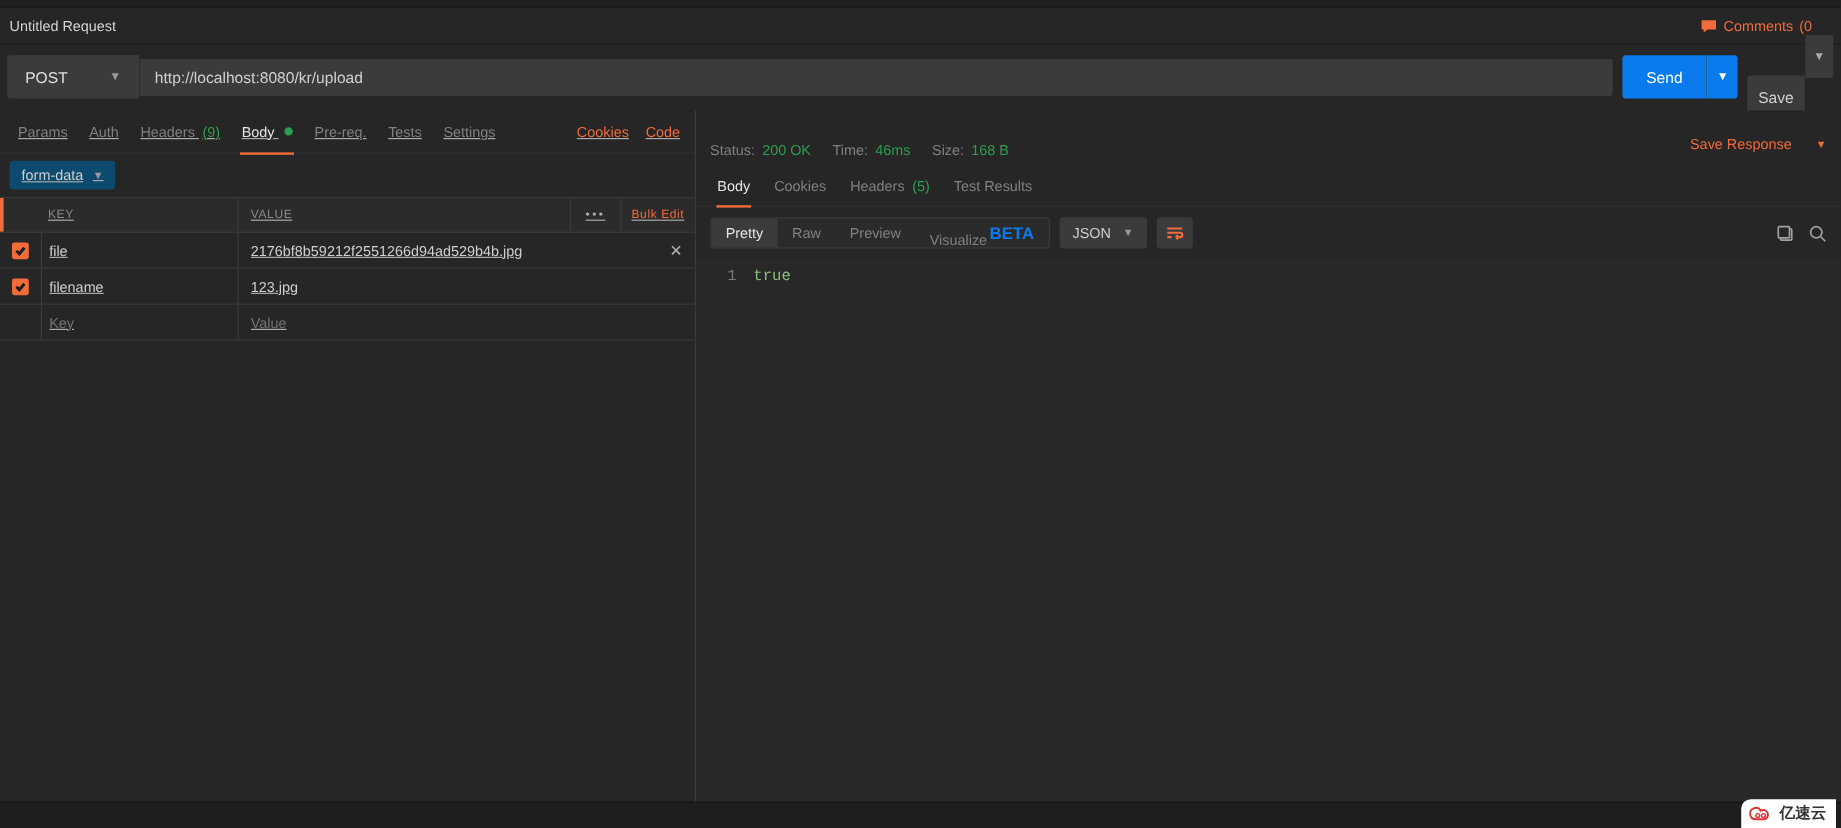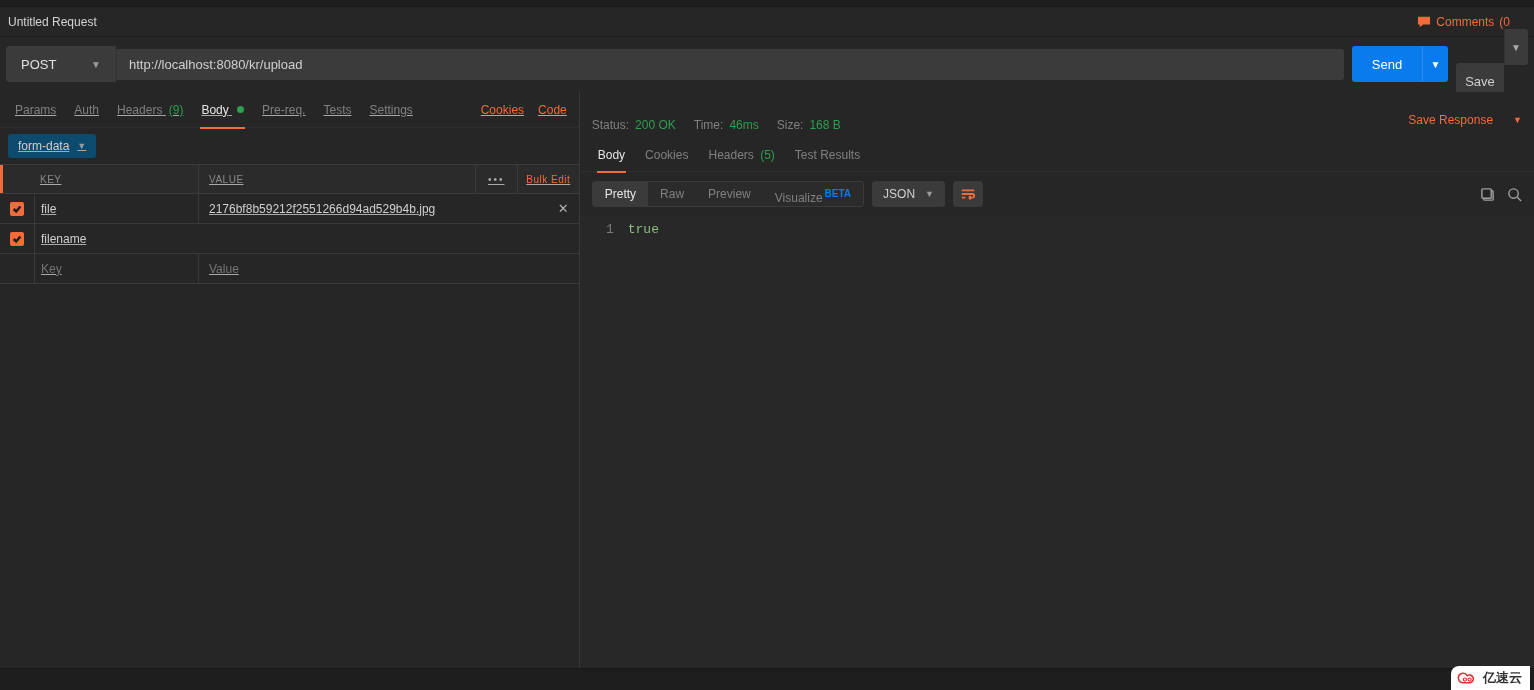--- a/index.html
+++ b/index.html
@@ -204,21 +204,21 @@
     height: 44px; display: flex; align-items: center; padding: 0 12px; gap: 8px;
   }
   .view-tabs {
     display: flex; background: #2b2b2b; border-radius: 3px; overflow: hidden;
     border: 1px solid #3a3a3a; height: 26px;
   }
   .view-tab {
     padding: 0 12px; line-height: 24px; color: #808080; cursor: pointer; font-size: 12px;
   }
   .view-tab.active { background: #3b3b3b; color: #e6e6e6; }
-  .view-tab .beta { color: #097bed; font-size: 10px; vertical-align: super; margin-left: 2px; font-weight: 600;}
+  .view-tab .beta { color: #097bed; font-size: 14px; vertical-align: super; margin-left: 2px; font-weight: 600;}
   .json-select {
     height: 26px; background: #3b3b3b; border: 1px solid #3a3a3a; border-radius: 3px;
     display: flex; align-items: center; gap: 10px; padding: 0 10px;
     color: #d0d0d0; cursor: pointer; font-size: 12px;
   }
   .json-select .chev { font-size: 9px; color: #9a9a9a; }
   .wrap-btn {
     width: 30px; height: 26px; background: #3b3b3b; border: 1px solid #3a3a3a;
     border-radius: 3px; display: flex; align-items: center; justify-content: center;
     cursor: pointer;
@@ -348,20 +348,23 @@
       <div class="col-check">
         <div class="checkbox">
           <svg viewBox="0 0 12 12">
               <polyline points="2,6 5,9 10,3"></polyline>
             </svg>
         </div>
       </div>
       <div class="col-key">
           <input value="filename" style="">
         </div>
+      <div class="col-value">
+          <input value="123.jpg" style="">
+        </div>
     </div>
 
     <div class="kv-row placeholder">
       <div class="col-check"></div>
       <div class="col-key">
           <input placeholder="Key" style="">
         </div>
       <div class="col-value">
           <input placeholder="Value" style="">
         </div>

